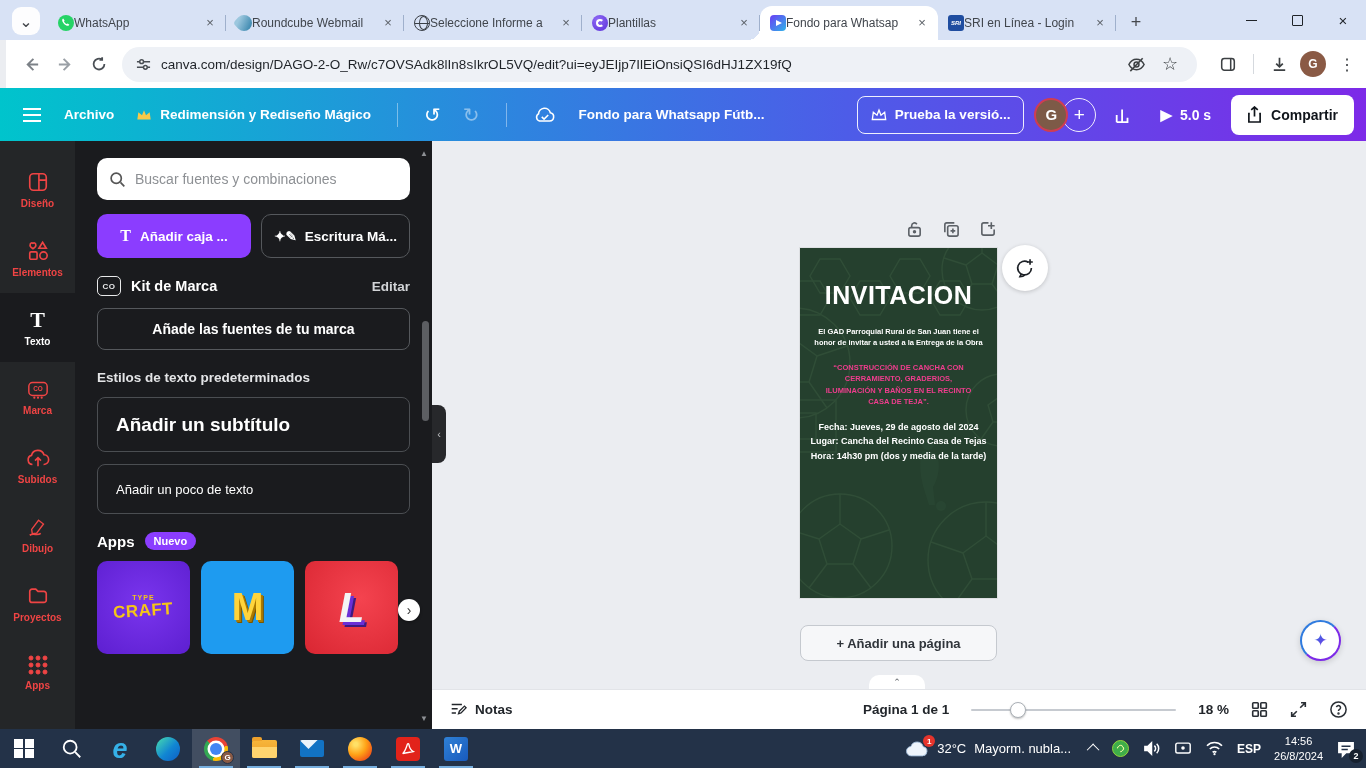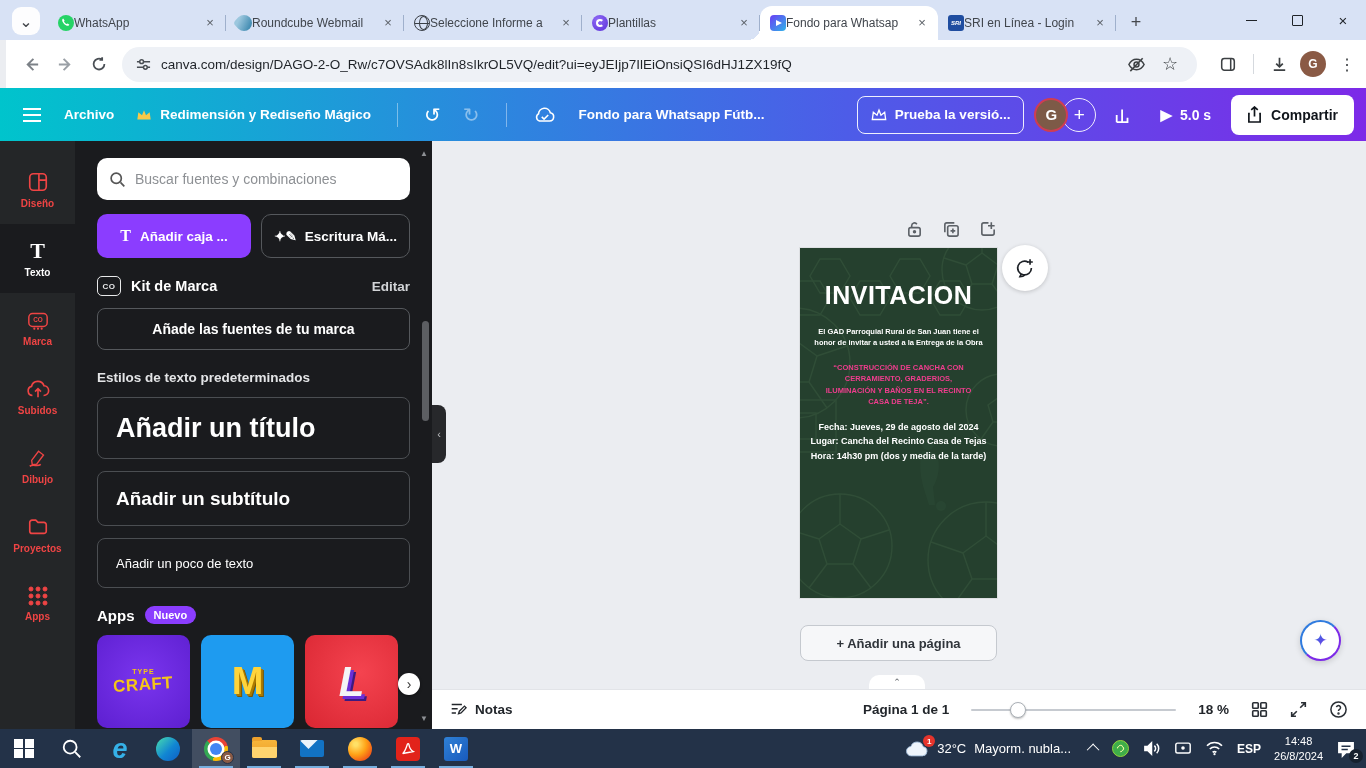--- a/index.html
+++ b/index.html
@@ -334,20 +334,29 @@
 </div>
 
 <div class="rail">
   <div class="rail-item">
     <svg width="22" height="22" viewBox="0 0 24 24" fill="none" stroke-width="1.8">
         <rect x="3" y="3" width="18" height="18" rx="4"></rect>
         <path d="M13 3 v18 M13 10 h8"></path>
       </svg>
     <span class="lbl">Diseño</span>
   </div>
+  <div class="rail-item">
+    <svg width="22" height="22" viewBox="0 0 24 24" fill="none" stroke-width="1.8">
+        <path d="M6.5 9 C4 6.5 6 3 8.5 4.5 C11 3 13 6.5 10.5 9 L8.5 10.5 Z" transform="translate(-2,-1)"></path>
+        <path d="M17 2.5 L21 9 H13 Z"></path>
+        <rect x="3" y="13" width="8" height="8" rx="1.5"></rect>
+        <circle cx="18" cy="17" r="4"></circle>
+      </svg>
+    <span class="lbl">Elementos</span>
+  </div>
   <div class="rail-item active">
     <span class="rail-T">T</span>
     <span class="lbl">Texto</span>
   </div>
   <div class="rail-item">
     <svg width="24" height="22" viewBox="0 0 26 24" fill="none" stroke-width="1.6">
         <rect x="3" y="5" width="20" height="14" rx="4"></rect>
         <text x="13" y="14.5" text-anchor="middle" font-size="7" font-weight="bold" stroke="none" fill="currentColor">CO</text>
         <path d="M9 21.5 h.01 M13 21.5 h.01 M17 21.5 h.01" stroke-linecap="round" stroke-width="2.4"></path>
       </svg>
@@ -409,23 +418,20 @@
   </div>
   <div class="brand-row">
     <span class="co-ico">CO</span>
     <span class="name">Kit de Marca</span>
     <span class="edit">Editar</span>
   </div>
   <div class="btn-wide">
       <span>Añade las fuentes de tu marca</span>
     </div>
   <div class="styles-heading">Estilos de texto predeterminados</div>
-  <div class="style-card card-title">
-      <span>Añadir un título</span>
-    </div>
   <div class="style-card card-sub">
       <span>Añadir un subtítulo</span>
     </div>
   <div class="style-card card-body">
       <span>Añadir un poco de texto</span>
     </div>
   <div class="apps-row">
     <span class="h">Apps</span>
     <span class="badge-new">Nuevo</span>
   </div>
@@ -643,21 +649,21 @@
         </svg>
       </span>
     <span>
         <svg width="19" height="15" viewBox="0 0 20 16" fill="none" stroke="#fff" stroke-width="1.7">
           <path d="M2 5 a11 11 0 0 1 16 0 M5 8.5 a7 7 0 0 1 10 0 M8 12 a3.5 3.5 0 0 1 4 0"></path>
           <circle cx="10" cy="14" r="1.2" fill="#fff" stroke="none"></circle>
         </svg>
       </span>
     <span class="tray-txt">ESP</span>
     <span class="clock">
-      <div>14:48</div>
+      <div>14:56</div>
       <div>26/8/2024</div>
     </span>
     <span class="notif">
       <svg width="20" height="18" viewBox="0 0 22 20" fill="none" stroke="#fff" stroke-width="1.6">
           <path d="M3 3 h16 v11 h-8 l-4 4 v-4 H3 Z" fill="#fff"></path>
           <path d="M6 7 h10 M6 10.5 h7" stroke="#233248"></path>
         </svg>
       <span class="badge-dark">2</span>
     </span>
   </div>

